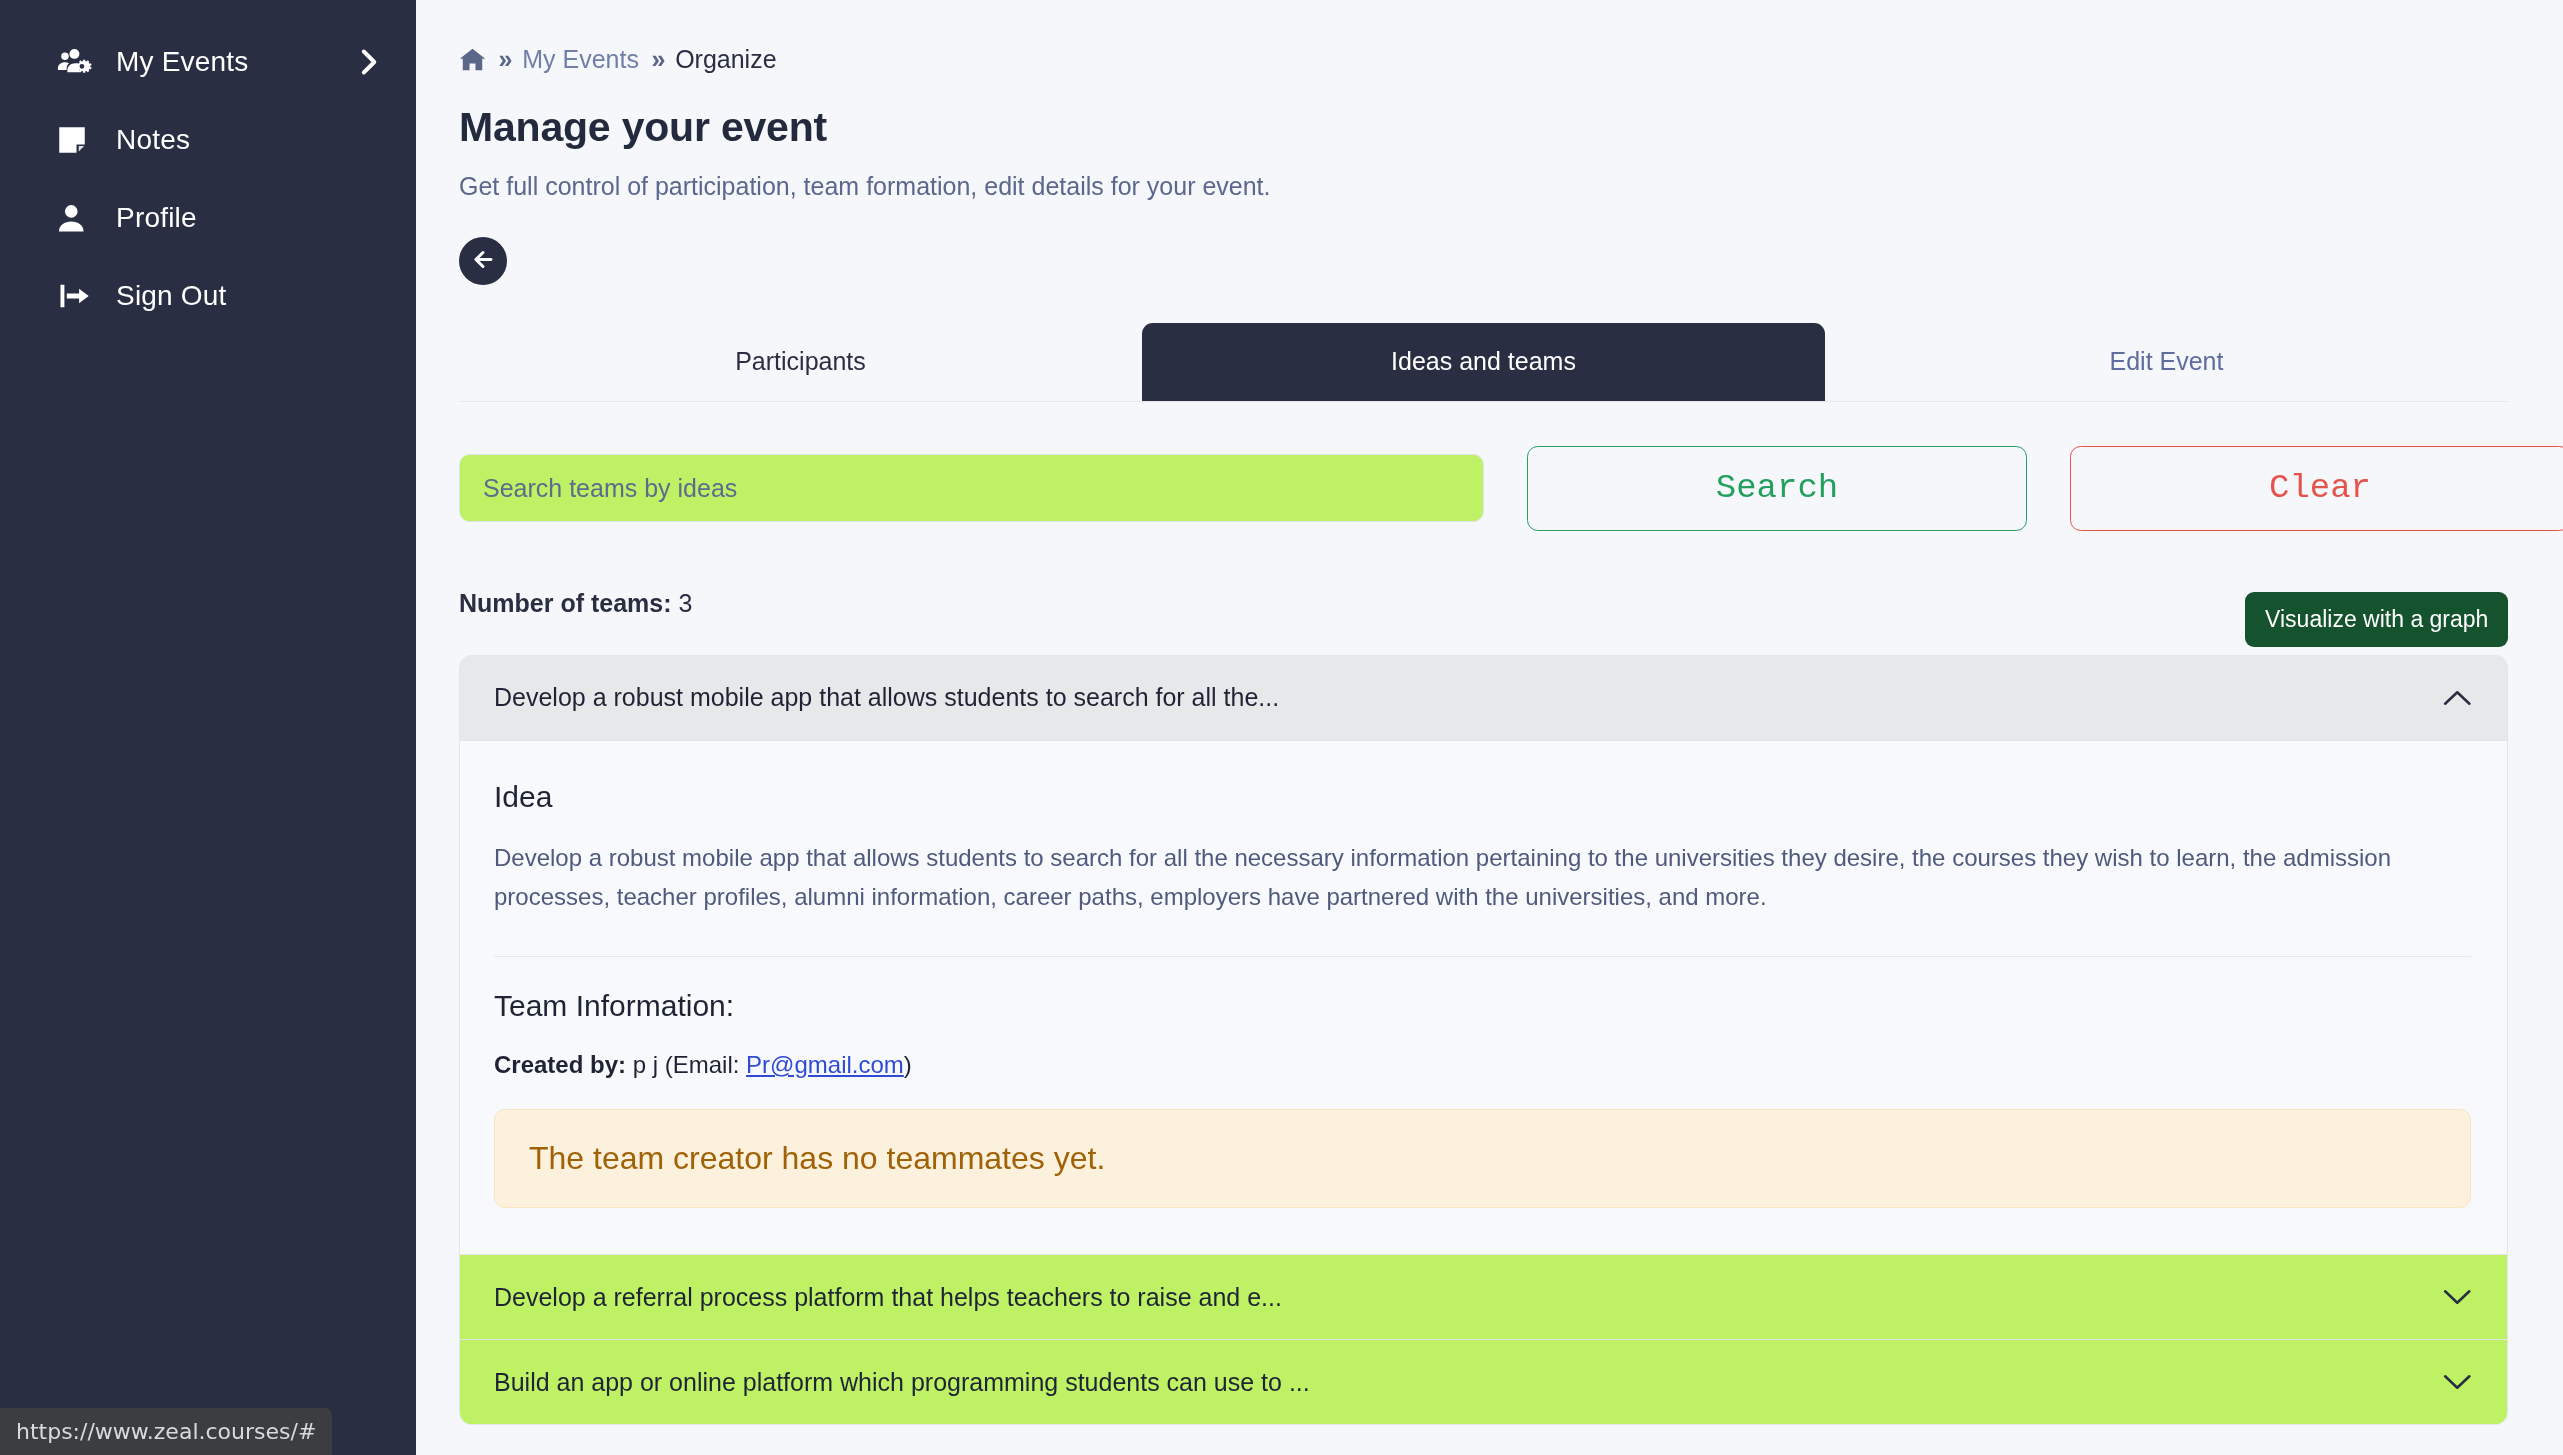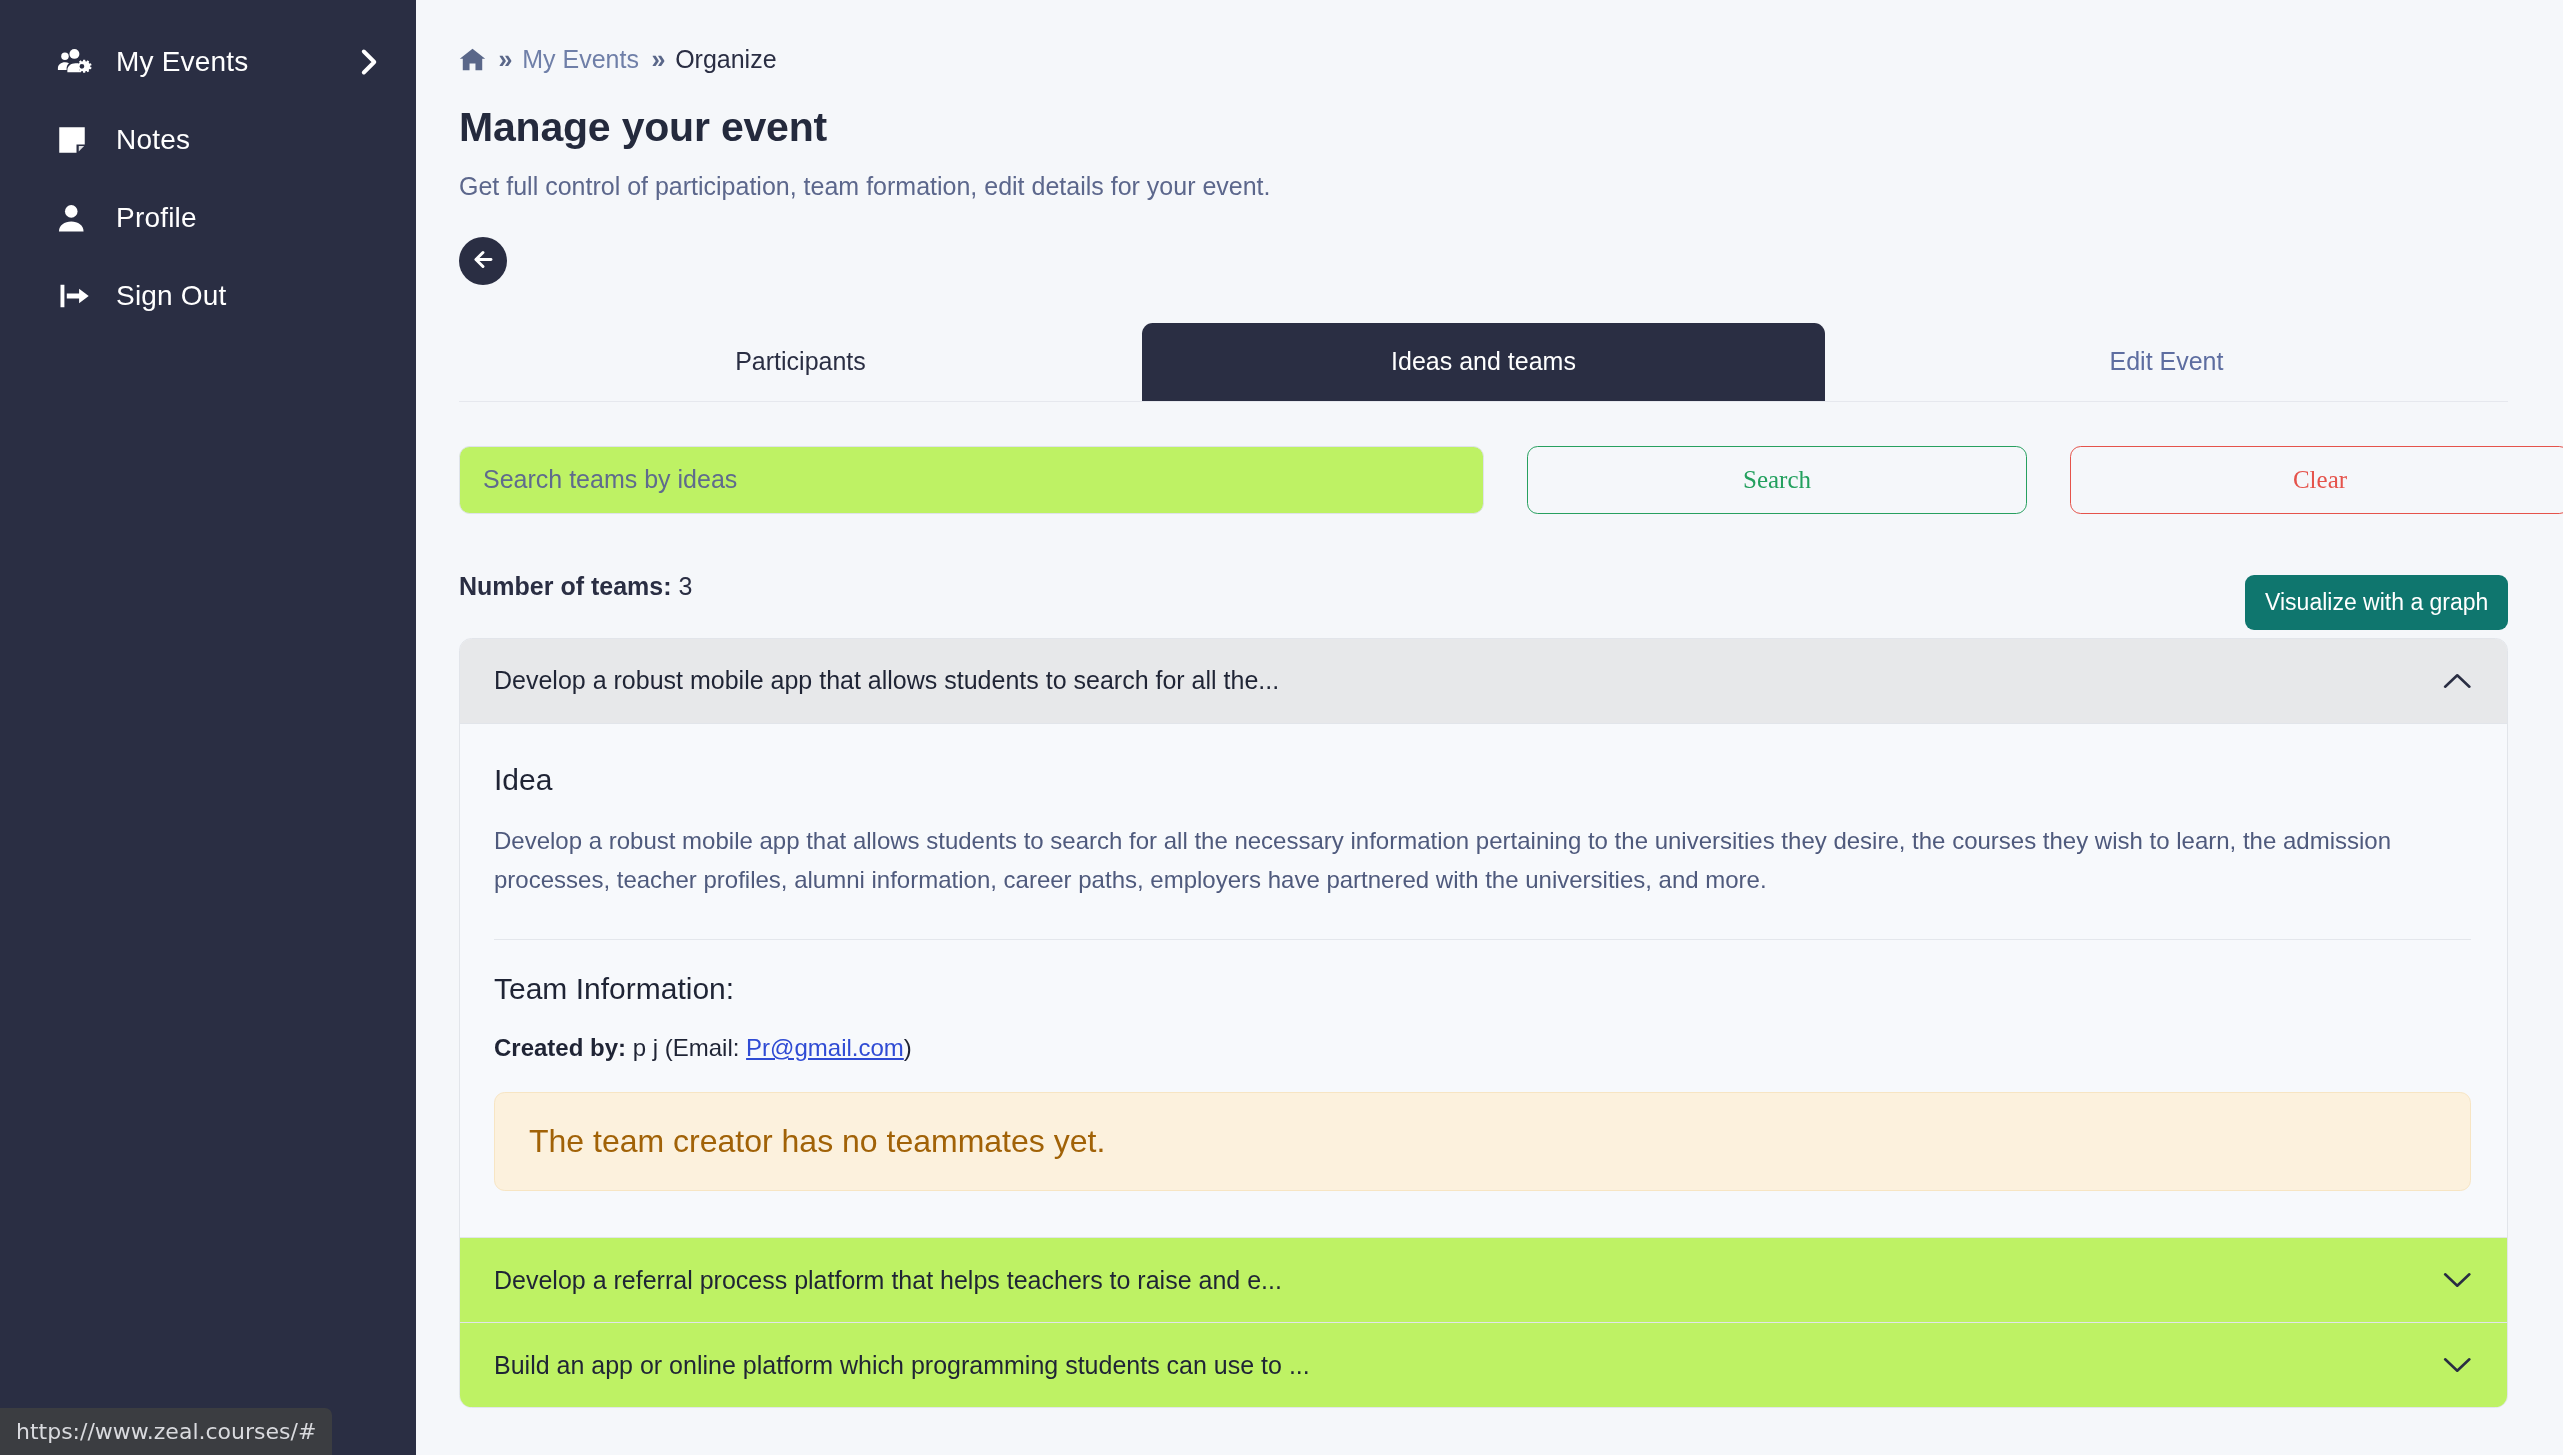--- a/index.html
+++ b/index.html
@@ -160,26 +160,26 @@
     border-radius: 10.7px;
     background: #bef264;
     font-size: 25px;
     color: #2a2e43;
     padding: 0 23px;
     outline: none;
     font-family: "Liberation Sans", sans-serif;
   }
   .search-input::placeholder { color: #5f6b8d; }
   .btn-outline {
-    height: 68px;
+    height: 85px;
     border-radius: 10.7px;
     background: transparent;
-    font-size: 25px;
-    cursor: pointer;
-    font-family: Liberation Serif, serif;
+    font-size: 34px;
+    cursor: pointer;
+    font-family: Liberation Mono, monospace;
   }
   .btn-search {
     flex: 0 0 500px;
     border: 1.8px solid #27a05f;
     color: #23a05e;
   }
   .btn-clear {
     flex: 0 0 500px;
     border: 1.8px solid #e5534b;
     color: #e5534b;
@@ -189,21 +189,21 @@
   .count-row {
     display: flex;
     align-items: center;
     justify-content: space-between;
     margin: 46px 0 0 16px;
     height: 53px;
   }
   .count-text { font-size: 25px; color: #2a2e43; }
   .count-text b { font-weight: 700; }
   .btn-graph {
-    background: #0f766e;
+    background: #14532d;
     color: #ffffff;
     border: none;
     border-radius: 9px;
     font-size: 23px;
     padding: 14.2px 19.6px;
     cursor: pointer;
     font-family: "Liberation Sans", sans-serif;
     white-space: nowrap;
     margin-top: 32px;
   }

